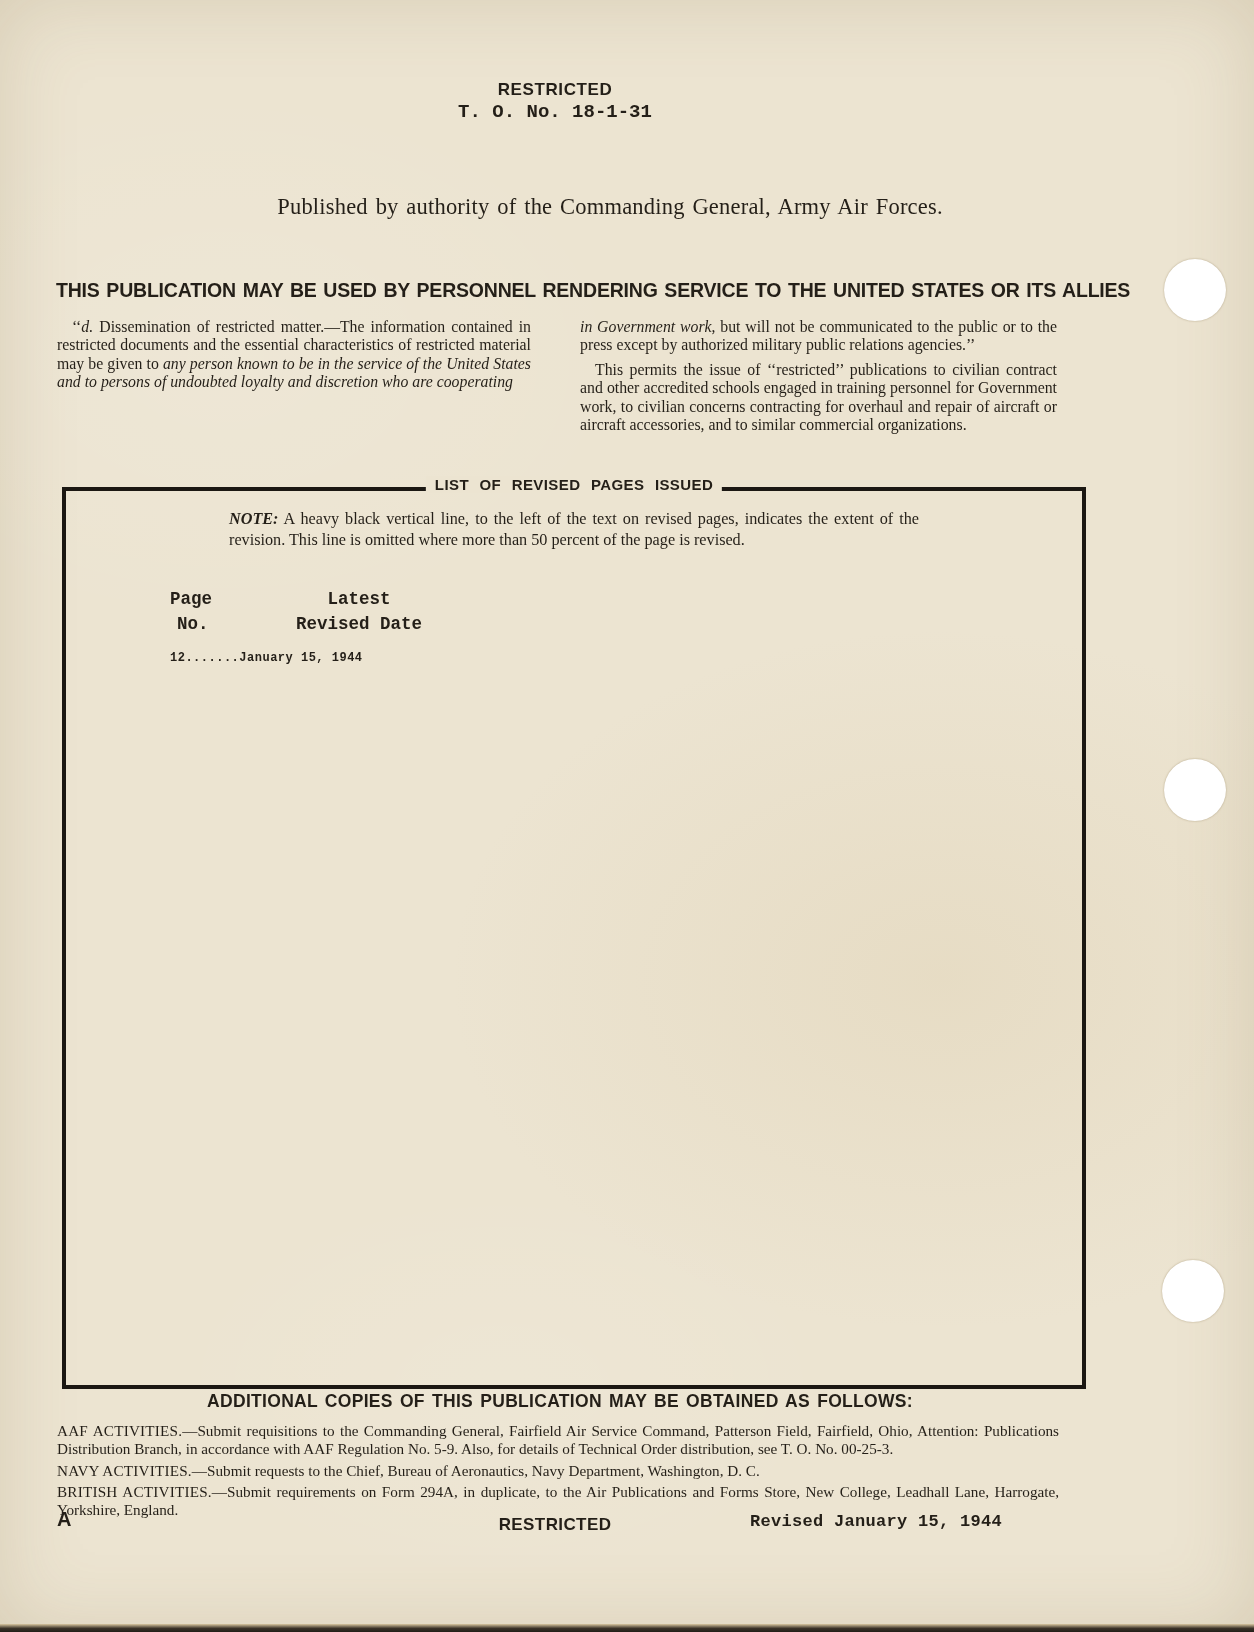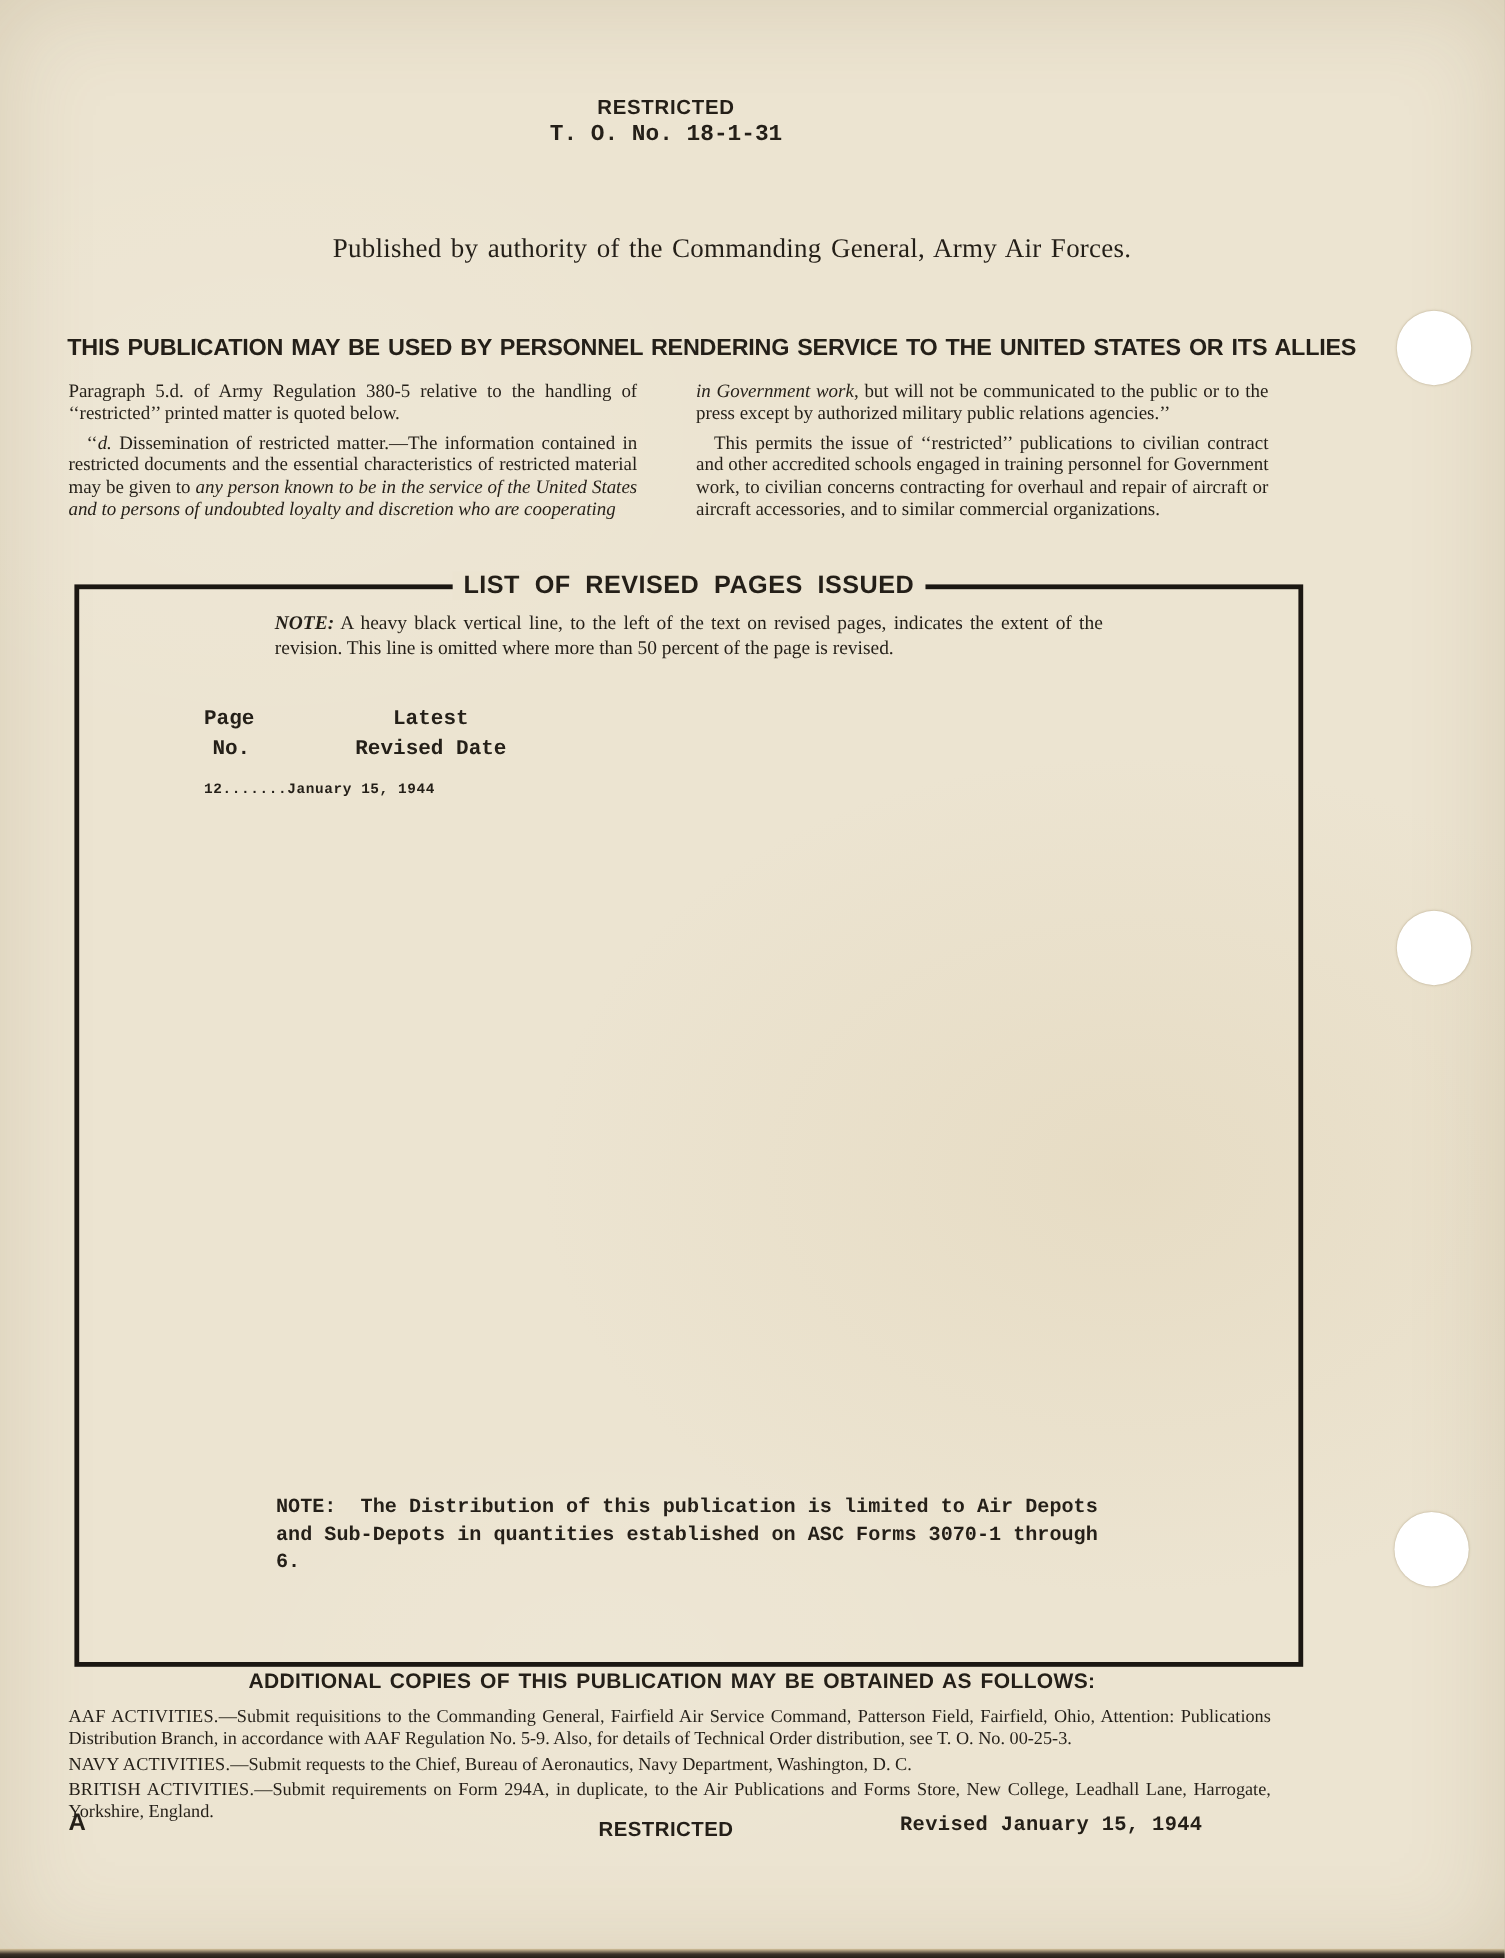--- a/index.html
+++ b/index.html
@@ -38,21 +38,21 @@
   .col-left{top:318px;left:57px;width:474px;}
   .col-right{top:318px;left:580px;width:477px;}
 
   .rev-box{
     top:487px;left:62px;width:1016px;height:894px;
     border:4px solid #1b1712;
   }
   .rev-box-title{
     position:absolute;top:-15px;left:50%;transform:translateX(-50%);
     background:#ece4d1;padding:0 9px;
-    font-size:21px;letter-spacing:0.4px;word-spacing:6px;white-space:nowrap;
+    font-size:15px;letter-spacing:0.4px;word-spacing:6px;white-space:nowrap;
   }
   .rev-note{position:absolute;top:18px;left:163px;width:690px;font-size:16.2px;line-height:21px;}
   .rev-cols{position:absolute;top:96px;left:104px;font-size:17.5px;line-height:25px;}
   .rev-col-page{display:inline-block;vertical-align:top;}
   .rev-col-page .l2{padding-left:7px;}
   .rev-col-date{display:inline-block;vertical-align:top;margin-left:84px;text-align:center;}
   .rev-entry{position:absolute;top:160px;left:104px;font-size:12px;letter-spacing:0.5px;}
   .dist-note{position:absolute;top:754px;left:164px;width:712px;font-size:16.8px;line-height:23px;}
 
   .add-heading{top:1391px;left:0;width:1120px;font-size:17.5px;letter-spacing:0.3px;word-spacing:2px;}
@@ -82,21 +82,20 @@
 
 <div class="page">
 
   <div class="abs top-restricted sans-bold center">RESTRICTED</div>
   <div class="abs to-number mono center">T. O. No. 18-1-31</div>
   <div class="abs authority serif center">Published by authority of the Commanding General, Army Air Forces.</div>
 
   <div class="abs use-heading sans-bold">THIS PUBLICATION MAY BE USED BY PERSONNEL RENDERING SERVICE TO THE UNITED STATES OR ITS ALLIES</div>
 
   <div class="abs col col-left serif justify">
-    <p>Paragraph 5.d. of Army Regulation 380-5 relative to the handling of ‘‘restricted’’ printed matter is quoted below.</p>
     <p class="indent"><span>‘‘</span><span class="ital">d.</span><span> Dissemination of restricted matter.—The information contained in restricted documents and the essential characteristics of restricted material may be given to </span><span class="ital">any person known to be in the service of the United States and to persons of undoubted loyalty and discretion who are cooperating</span></p>
   </div>
   <div class="abs col col-right serif justify">
     <p><span class="ital">in Government work</span><span>, but will not be communicated to the public or to the press except by authorized military public relations agencies.’’</span></p>
     <p class="indent">This permits the issue of ‘‘restricted’’ publications to civilian contract and other accredited schools engaged in training personnel for Government work, to civilian concerns contracting for overhaul and repair of aircraft or aircraft accessories, and to similar commercial organizations.</p>
   </div>
 
   <div class="abs rev-box">
     <div class="rev-box-title sans-bold">LIST OF REVISED PAGES ISSUED</div>
 
@@ -110,24 +109,20 @@
         <span class="l1">Page</span><br>
         <span class="l2">No.</span>
       </span><span class="rev-col-date">
         <span>Latest</span><br>
         <span>Revised Date</span>
       </span>
     </div>
 
     <div class="rev-entry mono"><span>12</span><span>.......</span><span>January 15, 1944</span></div>
 
-    <div class="dist-note mono">
-      <span>NOTE:</span>&nbsp;
-      <span>The Distribution of this publication is limited to Air Depots and Sub-Depots in quantities established on ASC Forms 3070-1 through 6.</span>
-    </div>
   </div>
 
   <div class="abs add-heading sans-bold center">ADDITIONAL COPIES OF THIS PUBLICATION MAY BE OBTAINED AS FOLLOWS:</div>
   <div class="abs add-items serif justify">
     <p><span class="add-label">AAF ACTIVITIES.</span><span>—Submit requisitions to the Commanding General, Fairfield Air Service Command, Patterson Field, Fairfield, Ohio, Attention: Publications Distribution Branch, in accordance with AAF Regulation No. 5-9. Also, for details of Technical Order distribution, see T. O. No. 00-25-3.</span></p>
     <p><span class="add-label">NAVY ACTIVITIES.</span><span>—Submit requests to the Chief, Bureau of Aeronautics, Navy Department, Washington, D. C.</span></p>
     <p><span class="add-label">BRITISH ACTIVITIES.</span><span>—Submit requirements on Form 294A, in duplicate, to the Air Publications and Forms Store, New College, Leadhall Lane, Harrogate, Yorkshire, England.</span></p>
   </div>
 
   <div class="abs foot-letter sans-bold">A</div>

